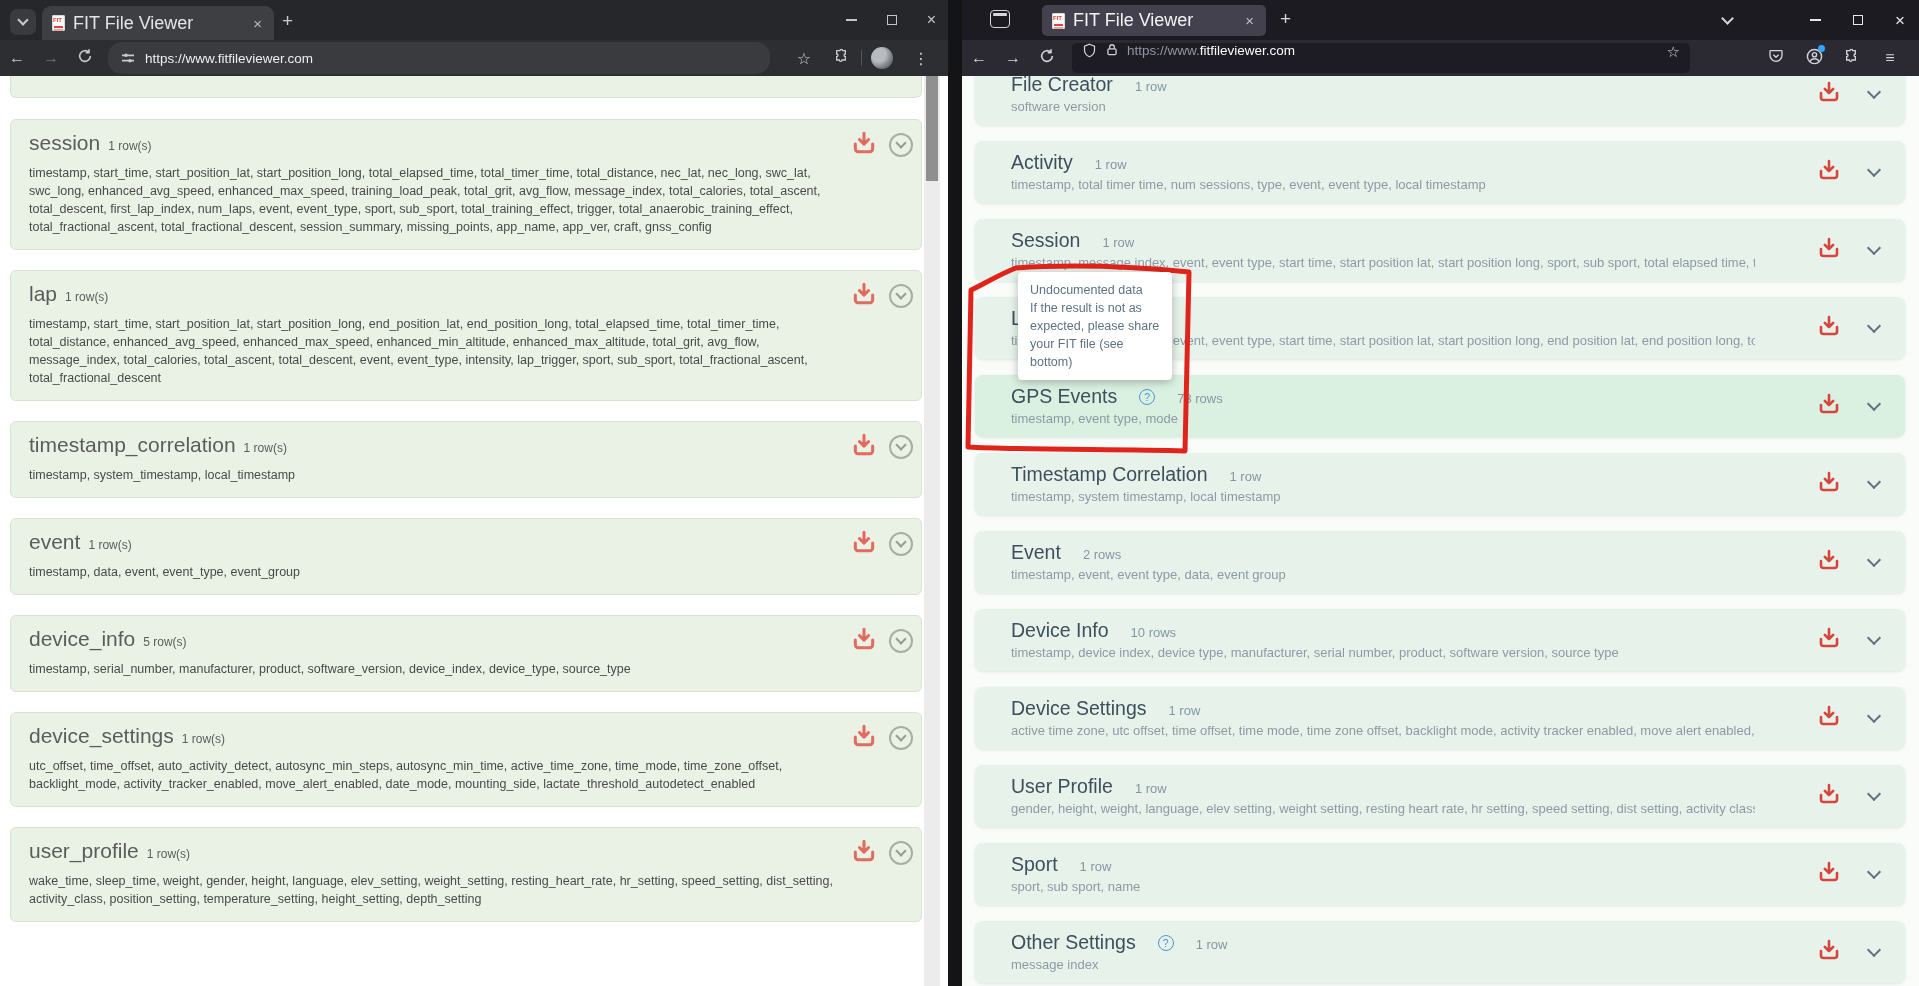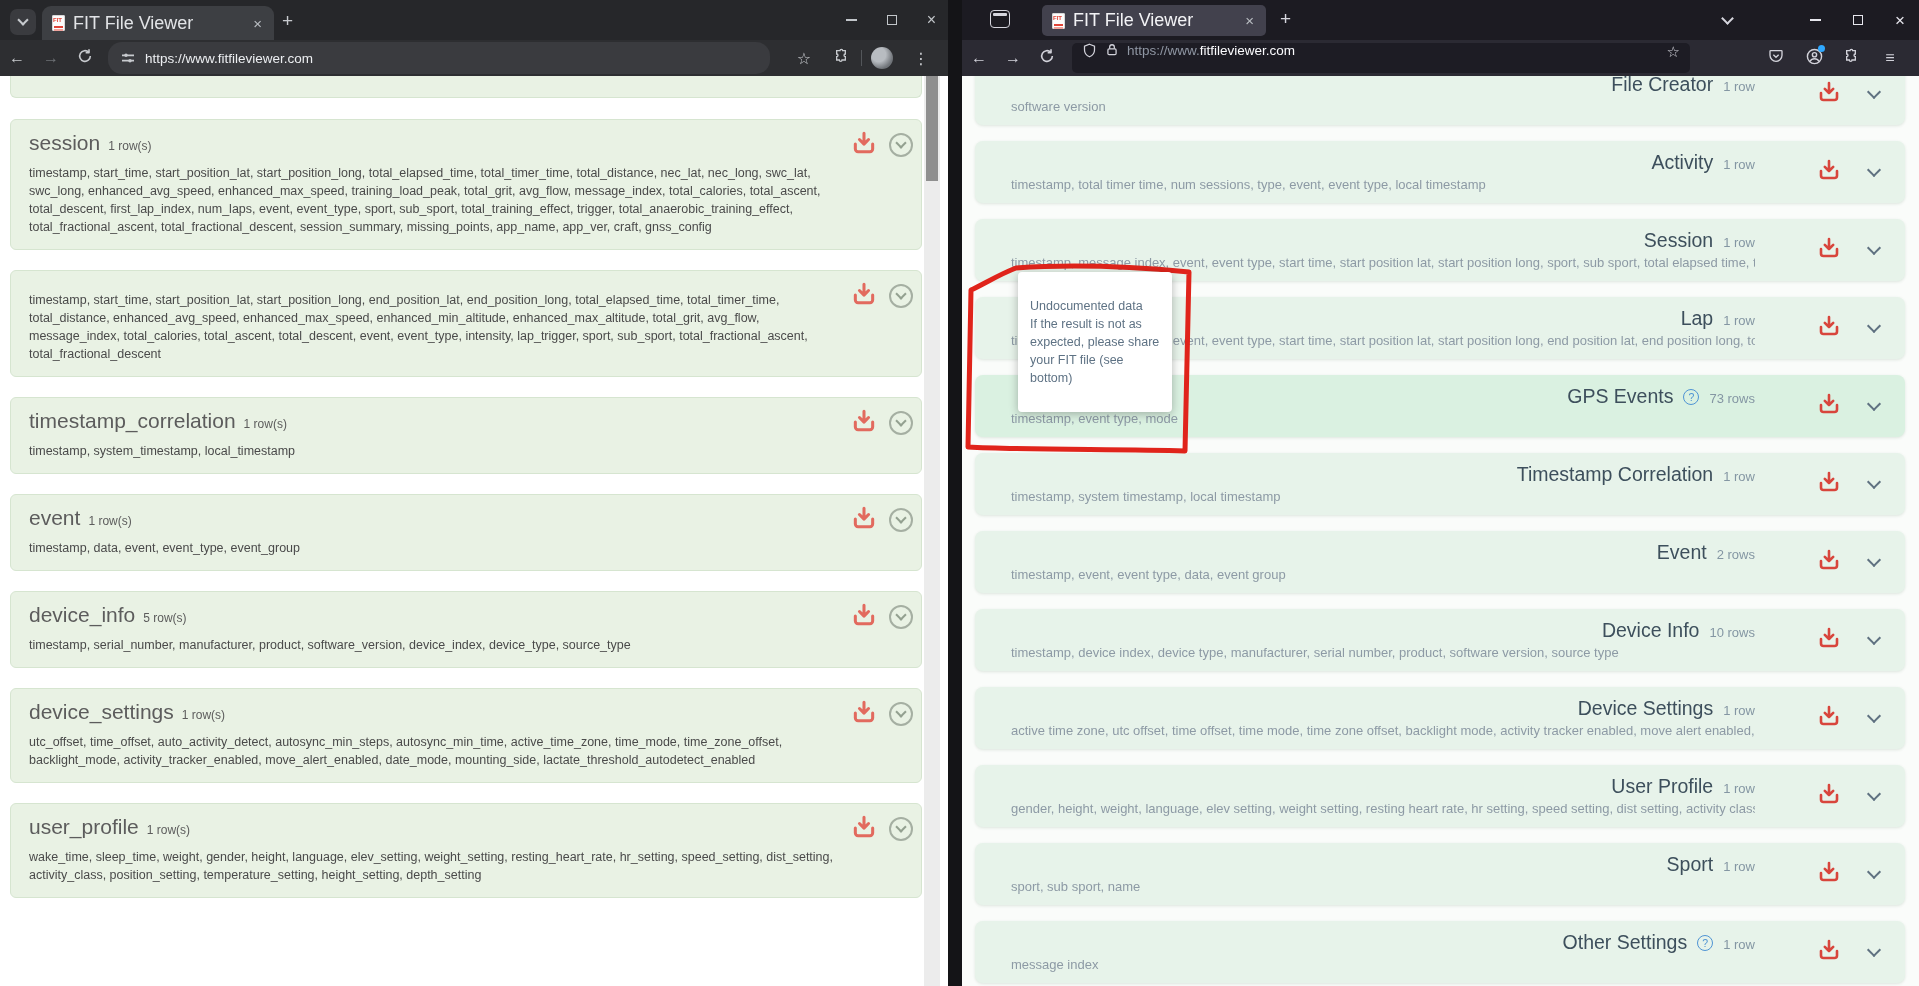--- a/index.html
+++ b/index.html
@@ -87,34 +87,34 @@
   .f-tools { display:flex; align-items:center; margin-left:auto; padding-right:10px; }
   .f-tool { width:38px; text-align:center; color:#d2d2da; font-size:16px; position:relative; }
   .blue-dot { position:absolute; top:-3px; right:8px; width:7px; height:7px; border-radius:50%;
               background:#2fa8ff; }
   .f-content { position:absolute; top:76px; left:0; right:0; bottom:0; background:#fafcfa;
                overflow:hidden; padding:0 14px 0 13px; }
   .rcard { position:relative; height:62px; background:#e7f3ea; border-radius:8px;
            box-shadow:0 1px 3px rgba(50,90,60,.14); padding:10px 150px 0 36px; margin-bottom:16px; }
   .rcard.first { margin-top:-13px; }
   .rcard.highlight { background:#daf1e1; }
-  .rcard-head { display:flex; align-items:baseline; gap:10px;justify-content:flex-end; }
+  .rcard-head { display:flex; align-items:baseline; gap:22px; }
   .rcard-title { font-size:19.5px; color:#3d4f5c; }
   .rcard-rows { font-size:13px; color:#8496a3; }
   .help-badge { align-self:center; width:16px; height:16px; border:1.5px solid #4f94d4; border-radius:50%;
                 color:#4f94d4; font-size:10.5px; display:flex; align-items:center; justify-content:center; }
   .rcard-fields { margin-top:3px; font-size:13px; color:#8d9aa5; white-space:nowrap; overflow:hidden; }
   .rcard .icons { position:absolute; top:17px; right:26px; display:flex; align-items:center; gap:28px; }
   .dl-ico-r { color:#d8453c; }
   .r-chev { width:10px; height:10px; border-right:2px solid #5f7181; border-bottom:2px solid #5f7181;
             transform:rotate(45deg); margin-top:-5px; }
 
   
   .tooltip { position:absolute; top:196px; left:56px; width:154px; z-index:60; background:#ffffff;
-             border-radius:4px; box-shadow:0 2px 10px rgba(0,0,0,.28); padding:25px 12px;
+             border-radius:4px; box-shadow:0 2px 10px rgba(0,0,0,.28); padding:9px 12px;
              font-size:12.5px; line-height:18px; color:#5e7284; }
   .annotation-svg { position:absolute; top:0; left:0; width:930px; height:910px; z-index:50;
                     pointer-events:none; }
 
   .pgfav { display:inline-block; width:13px; height:16px; background:#fdfdfd; border-radius:2px;
            position:relative; box-shadow:0 0 0 1px #d8d8d8 inset; flex:0 0 auto; }
   .pgfav::before { content:"FIT"; position:absolute; left:1px; top:2px; font-size:6px; font-weight:bold;
                    color:#e04438; letter-spacing:0; }
   .pgfav::after { content:""; position:absolute; left:2px; bottom:3px; width:9px; height:1.6px;
                   background:#e04438; box-shadow:0 3px 0 #f0a29b; }
@@ -187,20 +187,23 @@
                   <path d="M4 13v4.5a2.5 2.5 0 0 0 2.5 2.5h11a2.5 2.5 0 0 0 2.5-2.5V13"></path>
                 </svg>
               </span>
               <span class="circ-chev">
                 <i class="chev"></i>
               </span>
             </div>
             <div class="lcard-fields">timestamp, start_time, start_position_lat, start_position_long, total_elapsed_time, total_timer_time, total_distance, nec_lat, nec_long, swc_lat, swc_long, enhanced_avg_speed, enhanced_max_speed, training_load_peak, total_grit, avg_flow, message_index, total_calories, total_ascent, total_descent, first_lap_index, num_laps, event, event_type, sport, sub_sport, total_training_effect, trigger, total_anaerobic_training_effect, total_fractional_ascent, total_fractional_descent, session_summary, missing_points, app_name, app_ver, craft, gnss_config</div>
           </article>
           <article class="lcard">
+            <div class="lcard-head">
+              <span class="lcard-title">lap</span><span class="lcard-rows">1 row(s)</span>
+            </div>
             <div class="icons">
               <span class="dl-ico-l">
                 <svg width="26" height="26" viewBox="0 0 24 24" fill="none" stroke="currentColor" stroke-width="2.8" stroke-linecap="round" stroke-linejoin="round">
                   <path d="M12 3v10M12 13l-4.2-4.2M12 13l4.2-4.2"></path>
                   <path d="M4 13v4.5a2.5 2.5 0 0 0 2.5 2.5h11a2.5 2.5 0 0 0 2.5-2.5V13"></path>
                 </svg>
               </span>
               <span class="circ-chev">
                 <i class="chev"></i>
               </span>

